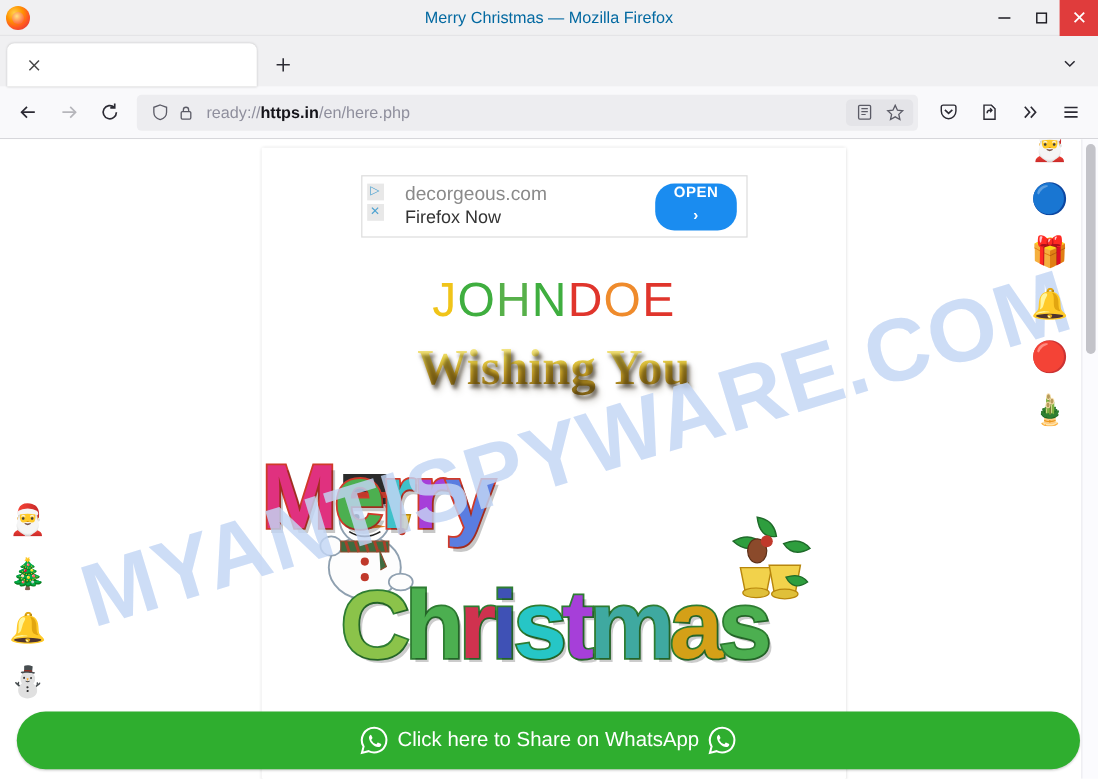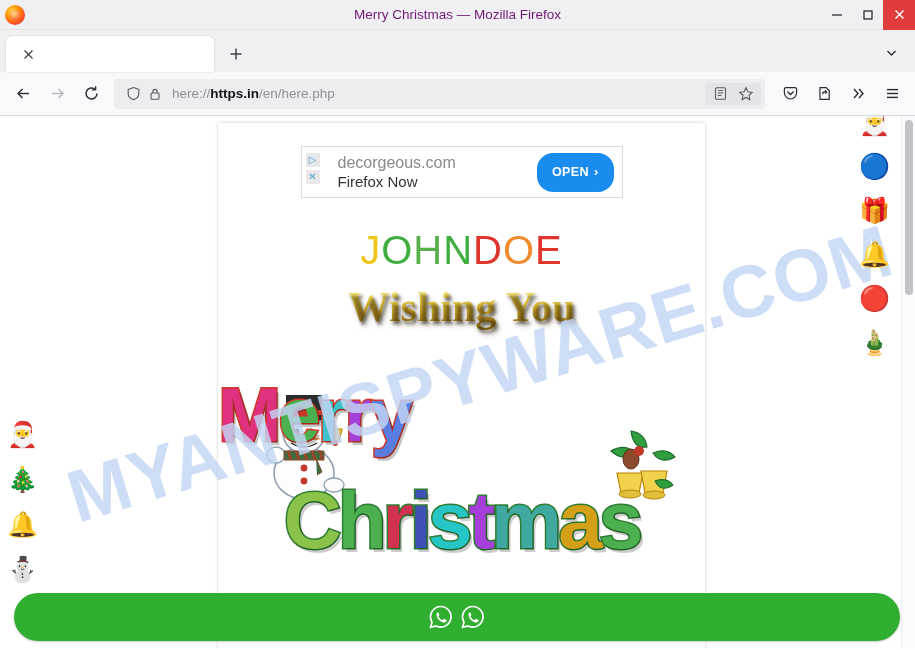--- a/index.html
+++ b/index.html
@@ -43,21 +43,21 @@
   .ff-logo .inner {
     position: absolute; left: 6px; top: 6px;
     width: 10px; height: 10px; border-radius: 50%;
     background: radial-gradient(circle at 40% 35%, #ffe082 0%, #ff7043 70%);
   }
   .title-text {
     position: absolute;
     left: 0; right: 0;
     text-align: center;
     font-size: 13.5px;
-    color: #701a75;
+    color: #0369a1;
     line-height: 30px;
     pointer-events: none;
   }
   .wbtns {
     margin-left: auto;
     display: flex;
     height: 30px;
     z-index: 2;
   }
   .wbtn {
@@ -265,20 +265,21 @@
     color: #fff;
     border: none;
     border-radius: 16px;
     height: 39px;
     padding: 0 15px;
     font-size: 12.5px;
     font-weight: bold;
     letter-spacing: .4px;
     display: flex; align-items: center; gap: 5px;
     font-family: "Liberation Sans", sans-serif;
+    flex-direction: column;
   }
 
   
   .johndoe {
     text-align: center;
     margin-top: 32px;
     font-family: "Liberation Sans", sans-serif;
     font-size: 40px;
     font-weight: normal;
     letter-spacing: 1px;
@@ -482,21 +483,21 @@
         <svg width="15" height="15" viewBox="0 0 15 15">
             <path d="M7.5 1.5 12.8 3.4v4.1c0 3.2-2.4 5.3-5.3 6.1-2.9-.8-5.3-2.9-5.3-6.1V3.4z" fill="none" stroke="currentColor" stroke-width="1.1"></path>
           </svg>
       </span>
       <span class="ico">
         <svg width="14" height="14" viewBox="0 0 14 14">
           <rect x="3" y="6" width="8" height="6.2" rx="1" fill="none" stroke="currentColor" stroke-width="1.1"></rect>
           <path d="M4.8 6V4.6a2.2 2.2 0 0 1 4.4 0V6" fill="none" stroke="currentColor" stroke-width="1.1"></path>
         </svg>
       </span>
-      <span class="url-text"><span>here://</span><span class="host">https.in</span><span>/en/here.php</span></span>
+      <span class="url-text"><span>ready://</span><span class="host">https.in</span><span>/en/here.php</span></span>
       <span class="urlbar-actions">
         <span class="ico">
           <svg width="15" height="15" viewBox="0 0 15 15">
             <rect x="2.5" y="1.8" width="10" height="11.4" rx="1" fill="none" stroke="currentColor" stroke-width="1.1"></rect>
             <line x1="4.8" y1="4.6" x2="10.2" y2="4.6" stroke="currentColor" stroke-width="1"></line>
             <line x1="4.8" y1="7" x2="10.2" y2="7" stroke="currentColor" stroke-width="1"></line>
             <line x1="4.8" y1="9.4" x2="8.4" y2="9.4" stroke="currentColor" stroke-width="1"></line>
           </svg>
         </span>
         <span class="ico">
@@ -620,20 +621,21 @@
           <path d="M60 56q12-4 18 4-12 8-18-4z" fill="#2e9e3e" stroke="#1f6b2a" stroke-width="1.1"></path>
         </svg>
       </div>
     </div>
 
     <div class="wa-bar">
       <svg class="wa-icon" viewBox="0 0 26 26">
         <path d="M13 2.5A10.3 10.3 0 0 0 4 18.1L2.6 23.4l5.5-1.4A10.3 10.3 0 1 0 13 2.5z" fill="none" stroke="#ffffff" stroke-width="1.7"></path>
         <path d="M9.4 8.3c.4-.1.8 0 1 .4l.9 1.9c.2.4.1.6-.1.9l-.6.7c-.2.2-.2.4-.1.6a7.6 7.6 0 0 0 3.6 3.3c.3.1.5 0 .7-.2l.7-.8c.2-.3.5-.3.8-.2l2 .9c.4.2.5.6.4 1-.3 1.1-1.4 1.8-2.6 1.7-3.5-.3-7.2-4-7.6-7.6-.1-1.1.5-2.3 1.5-2.6z" fill="#ffffff"></path>
       </svg>
+      <span class="wa-label">Click here to Share on WhatsApp</span>
       <svg class="wa-icon" viewBox="0 0 26 26">
         <path d="M13 2.5A10.3 10.3 0 0 0 4 18.1L2.6 23.4l5.5-1.4A10.3 10.3 0 1 0 13 2.5z" fill="none" stroke="#ffffff" stroke-width="1.7"></path>
         <path d="M9.4 8.3c.4-.1.8 0 1 .4l.9 1.9c.2.4.1.6-.1.9l-.6.7c-.2.2-.2.4-.1.6a7.6 7.6 0 0 0 3.6 3.3c.3.1.5 0 .7-.2l.7-.8c.2-.3.5-.3.8-.2l2 .9c.4.2.5.6.4 1-.3 1.1-1.4 1.8-2.6 1.7-3.5-.3-7.2-4-7.6-7.6-.1-1.1.5-2.3 1.5-2.6z" fill="#ffffff"></path>
       </svg>
     </div>
 
     <div class="scrollbar">
       <div class="scrollthumb"></div>
     </div>
   </div>

